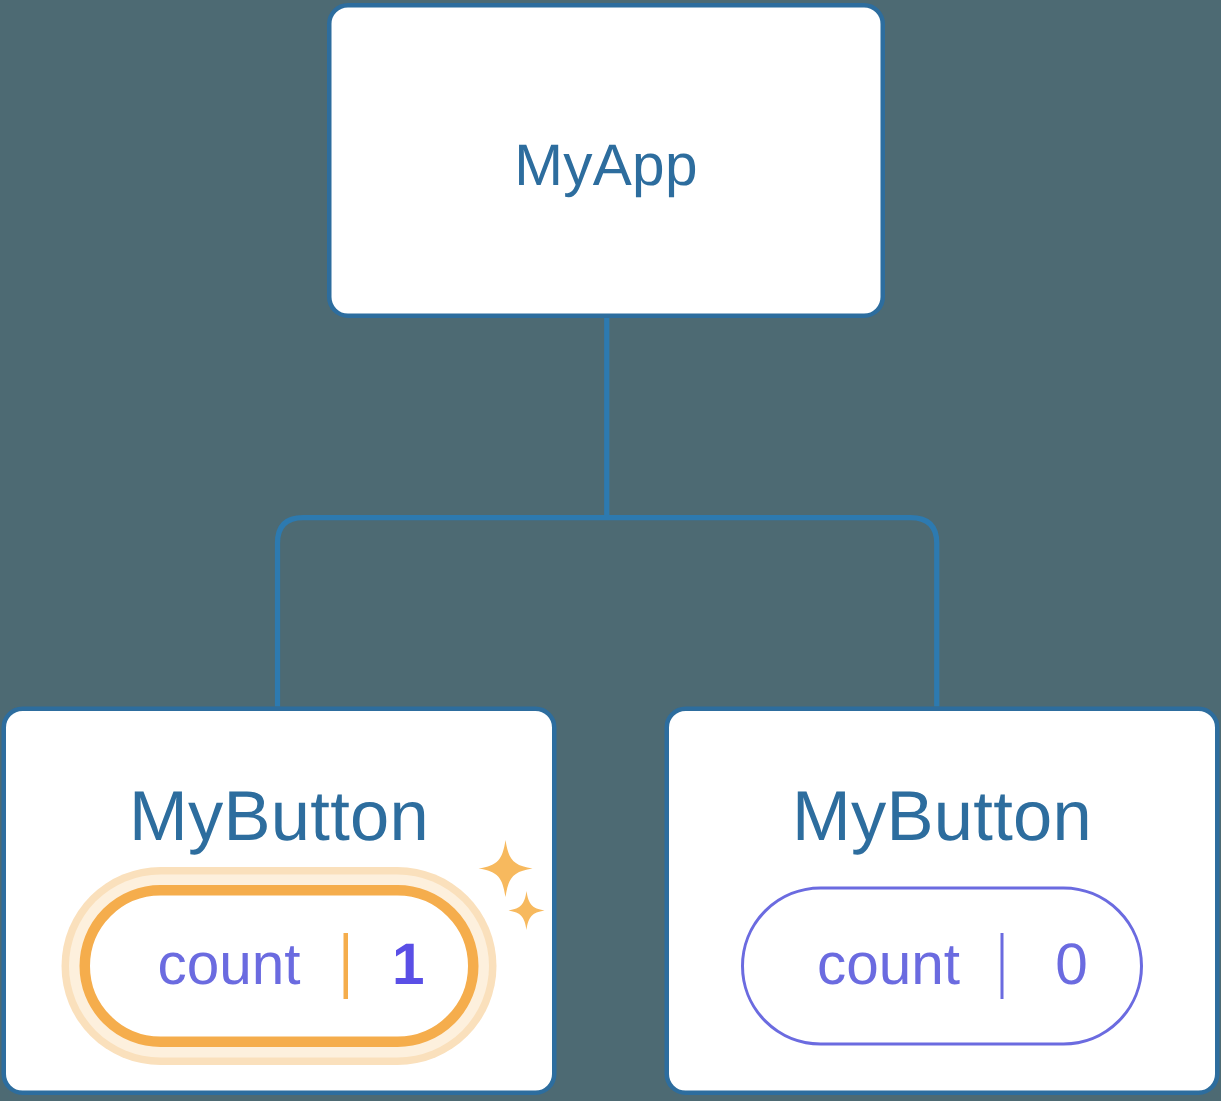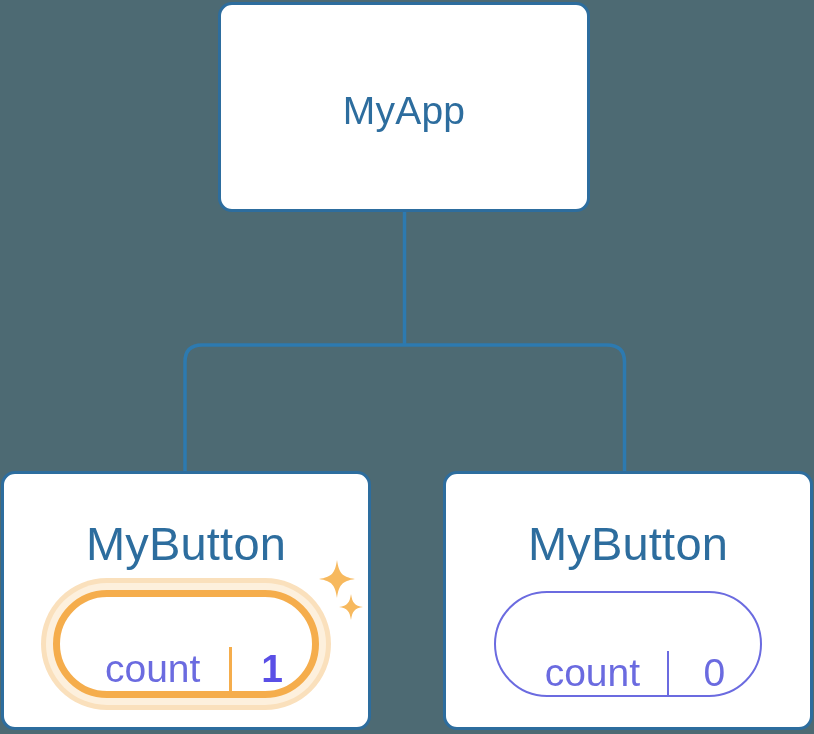--- a/index.html
+++ b/index.html
@@ -79,21 +79,21 @@
   .pill-wrap {
     position: absolute;
     left: 0;
     right: 0;
     display: flex;
     justify-content: center;
   }
   .pill {
     position: relative;
     display: flex;
-    align-items: flex-end;
+    align-items: center;
     background: #ffffff;
     box-sizing: border-box;
   }
   .pill-cell {
     display: flex;
     align-items: center;
     justify-content: center;
     box-sizing: border-box;
     white-space: nowrap;
   }

